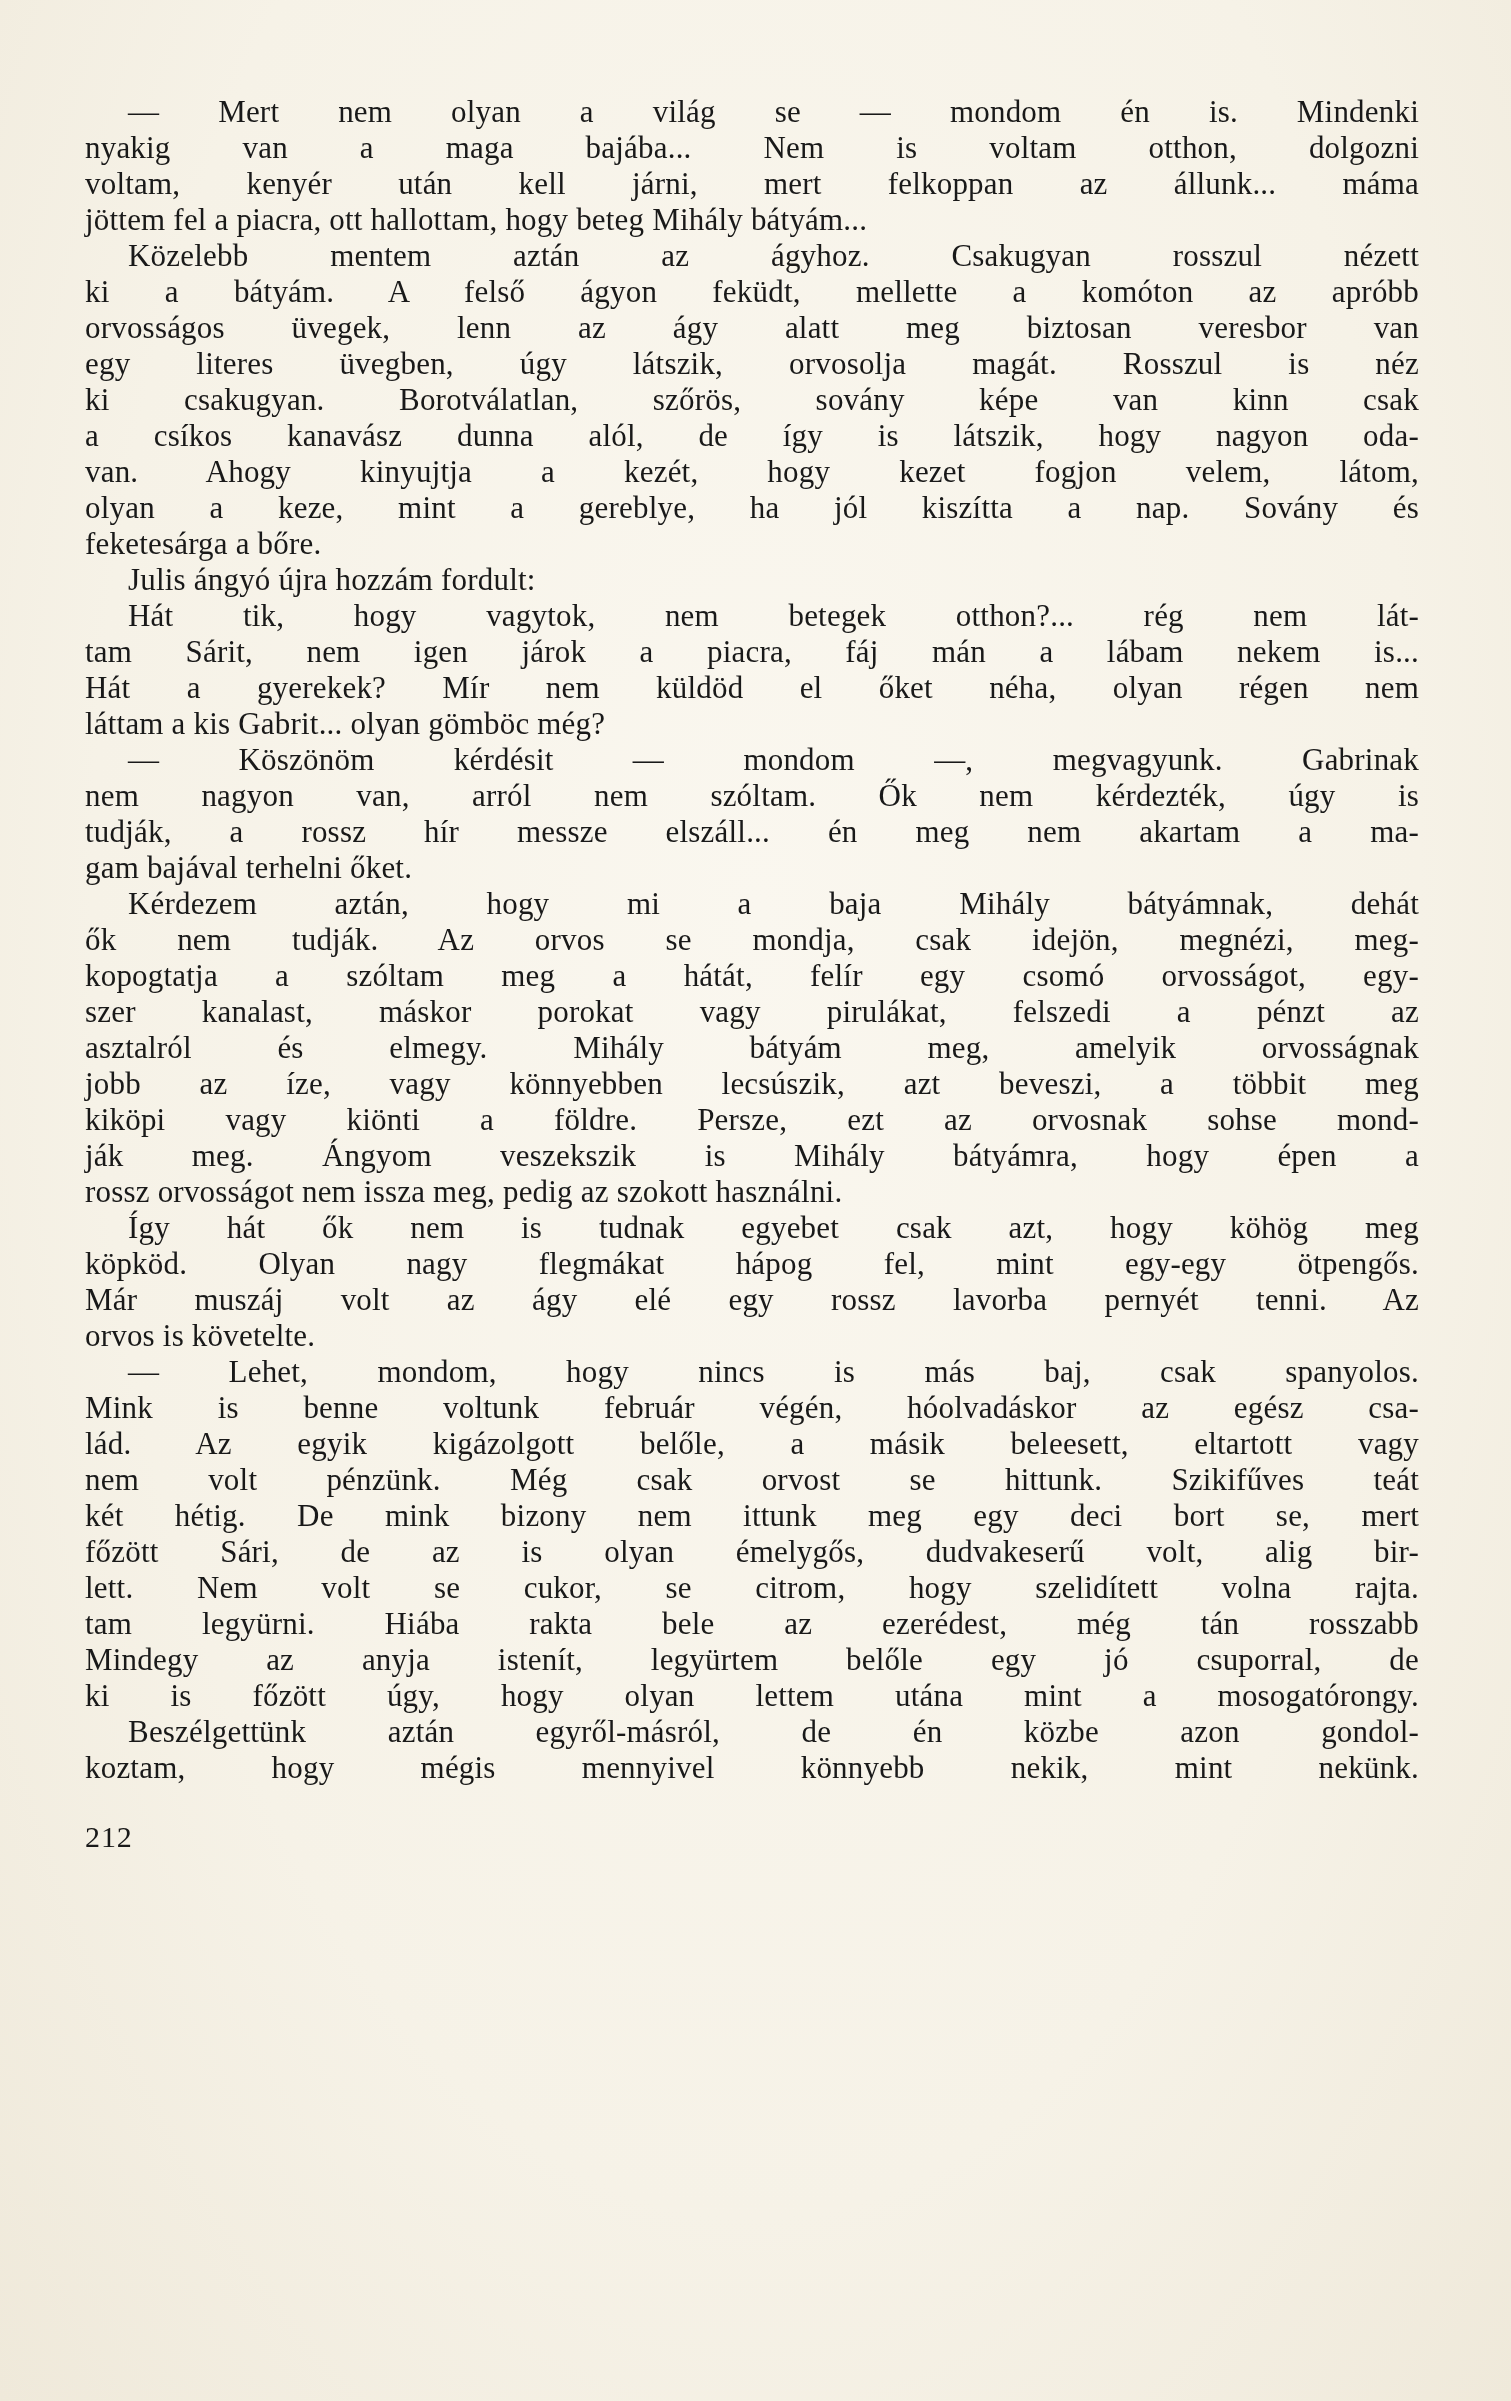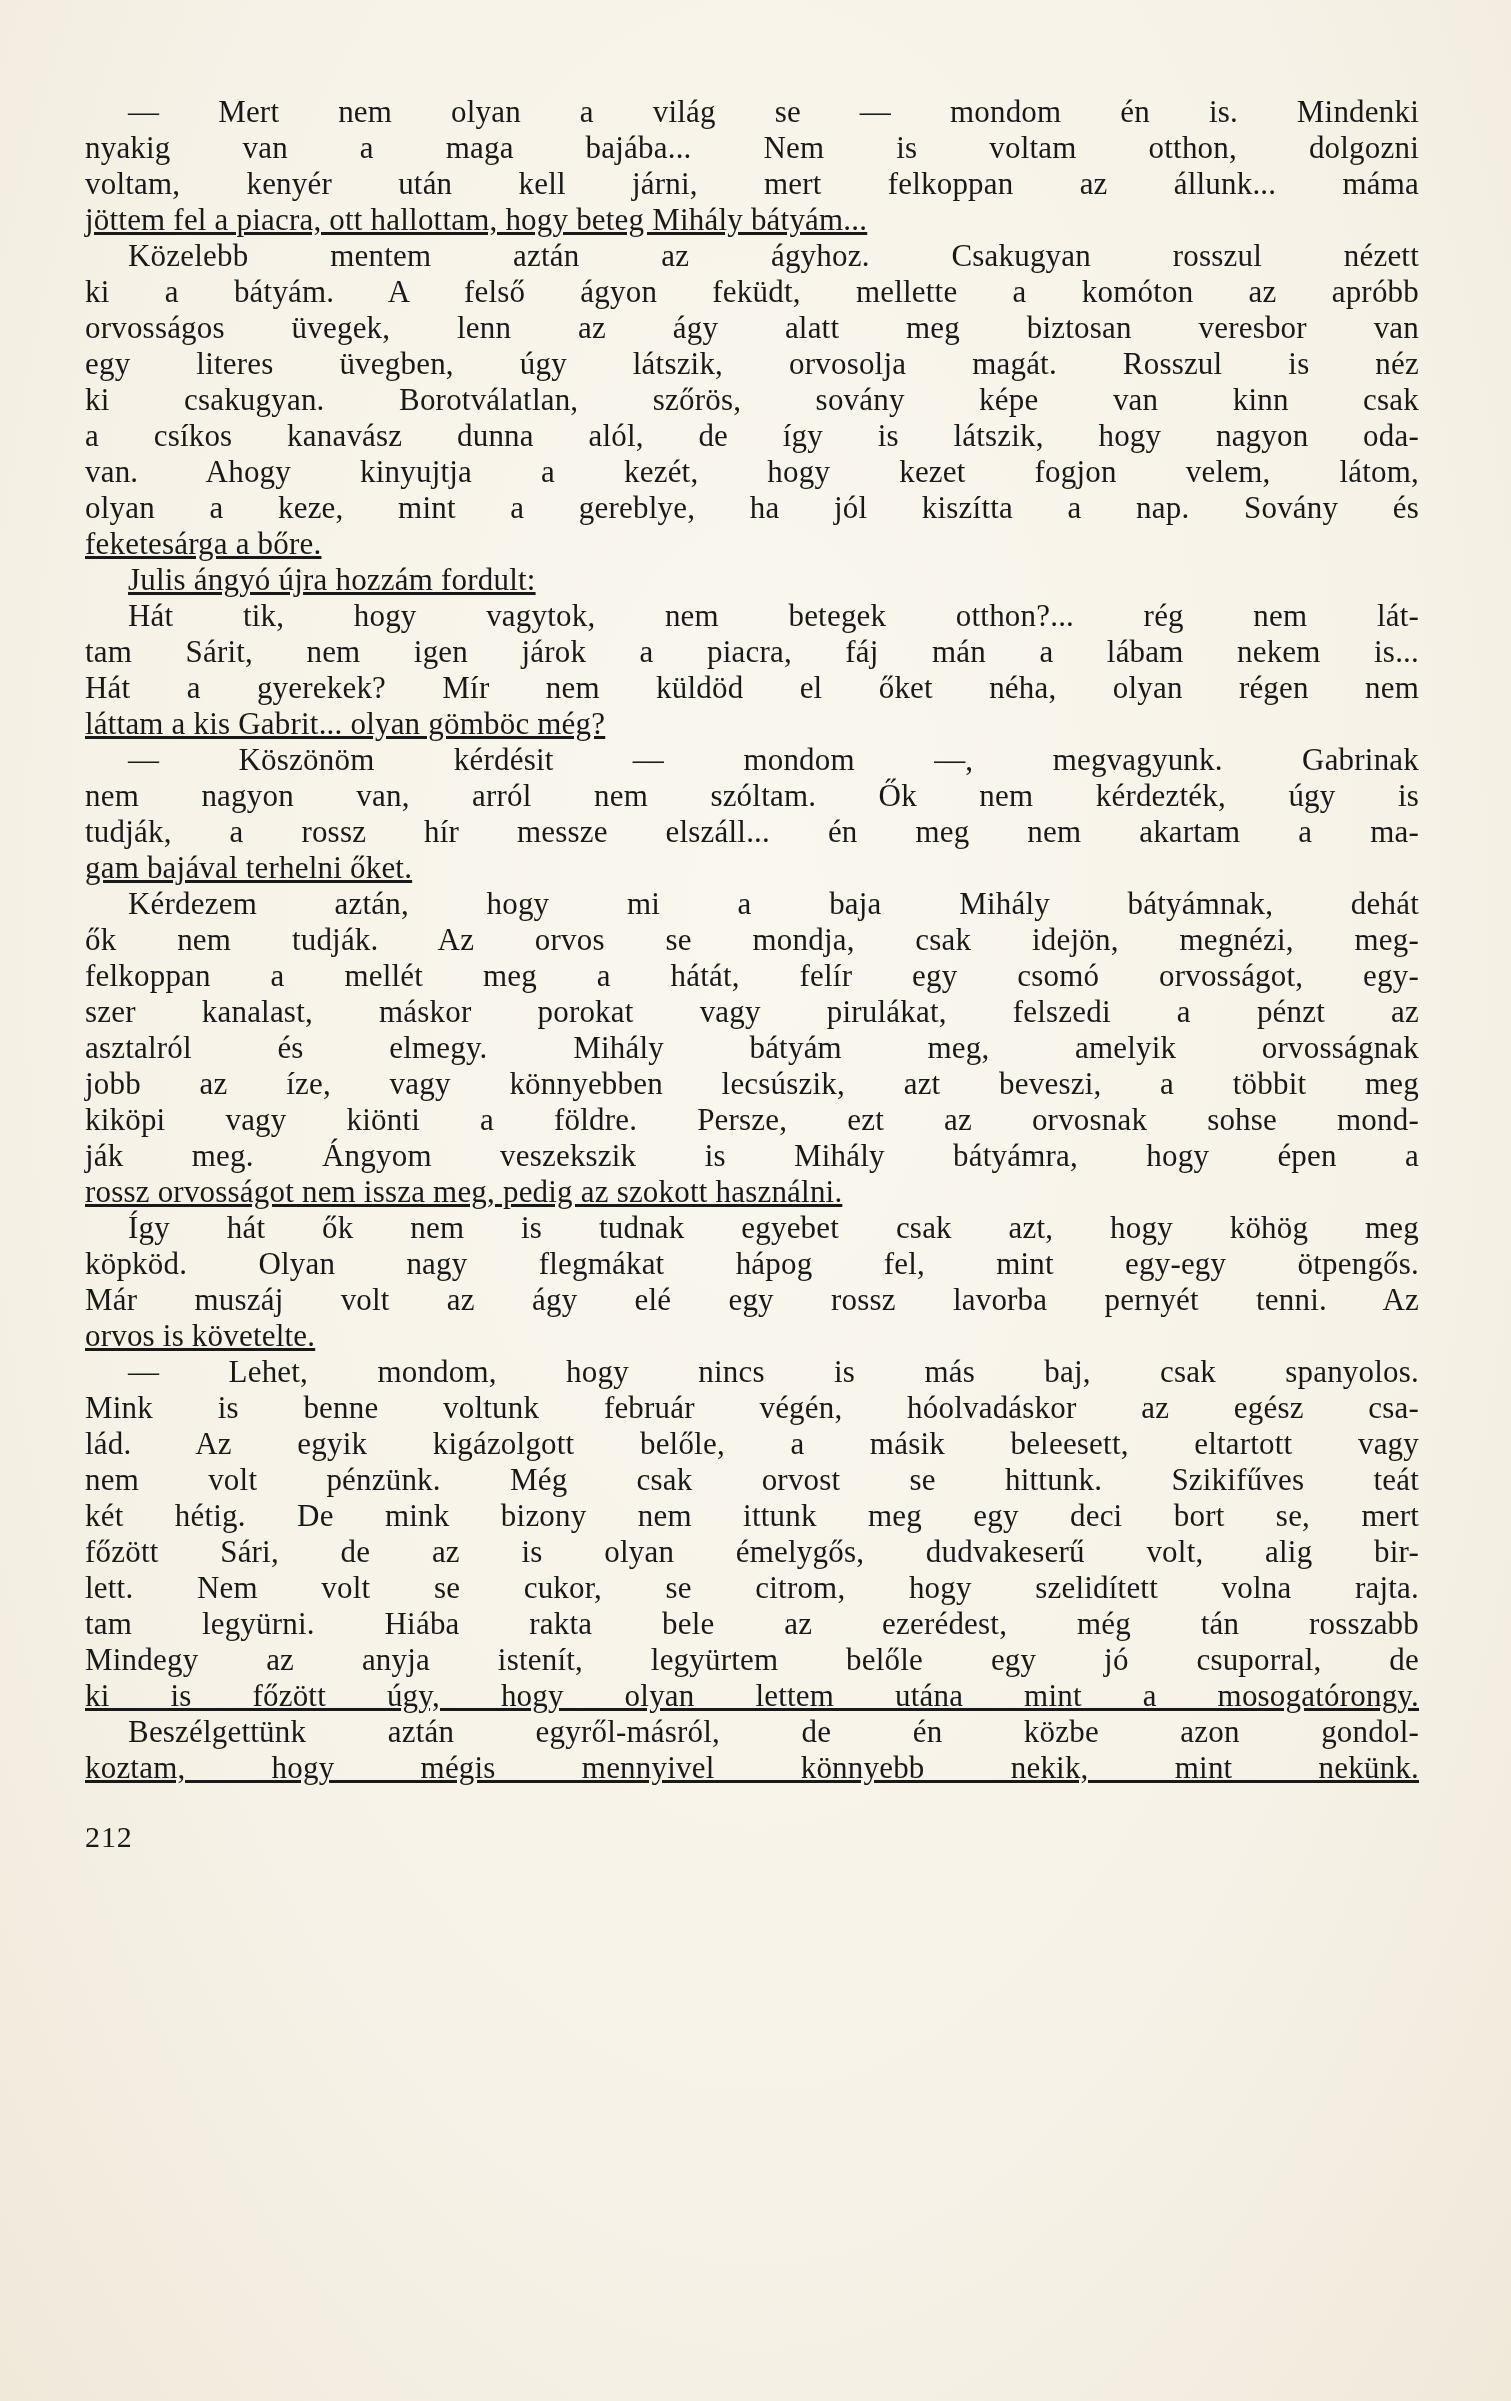--- a/index.html
+++ b/index.html
@@ -34,21 +34,20 @@
   .line {
     text-align: justify;
     text-align-last: justify;
     min-height: 36px;
   }
   .line.indent {
     text-indent: 43px;
   }
   .line.last {
     text-align-last: left;
-    text-decoration: underline;
   }
   .line.last.force-justify {
     text-align-last: justify;
   }
   .page-number {
     margin-top: 33px;
     font-size: 30px;
     line-height: 36px;
     letter-spacing: 0.9px;
   }
@@ -87,21 +86,21 @@
       </div>
       <div class="paragraph">
         <div class="line indent">— Köszönöm kérdésit — mondom —, megvagyunk. Gabrinak</div>
         <div class="line">nem nagyon van, arról nem szóltam. Ők nem kérdezték, úgy is</div>
         <div class="line">tudják, a rossz hír messze elszáll... én meg nem akartam a ma-</div>
         <div class="line last">gam bajával terhelni őket.</div>
       </div>
       <div class="paragraph">
         <div class="line indent">Kérdezem aztán, hogy mi a baja Mihály bátyámnak, dehát</div>
         <div class="line">ők nem tudják. Az orvos se mondja, csak idejön, megnézi, meg-</div>
-        <div class="line">felkoppan a mellét meg a hátát, felír egy csomó orvosságot, egy-</div>
+        <div class="line">kopogtatja a szóltam meg a hátát, felír egy csomó orvosságot, egy-</div>
         <div class="line">szer kanalast, máskor porokat vagy pirulákat, felszedi a pénzt az</div>
         <div class="line">asztalról és elmegy. Mihály bátyám meg, amelyik orvosságnak</div>
         <div class="line">jobb az íze, vagy könnyebben lecsúszik, azt beveszi, a többit meg</div>
         <div class="line">kiköpi vagy kiönti a földre. Persze, ezt az orvosnak sohse mond-</div>
         <div class="line">ják meg. Ángyom veszekszik is Mihály bátyámra, hogy épen a</div>
         <div class="line last">rossz orvosságot nem issza meg, pedig az szokott használni.</div>
       </div>
       <div class="paragraph">
         <div class="line indent">Így hát ők nem is tudnak egyebet csak azt, hogy köhög meg</div>
         <div class="line">köpköd. Olyan nagy flegmákat hápog fel, mint egy-egy ötpengős.</div>

